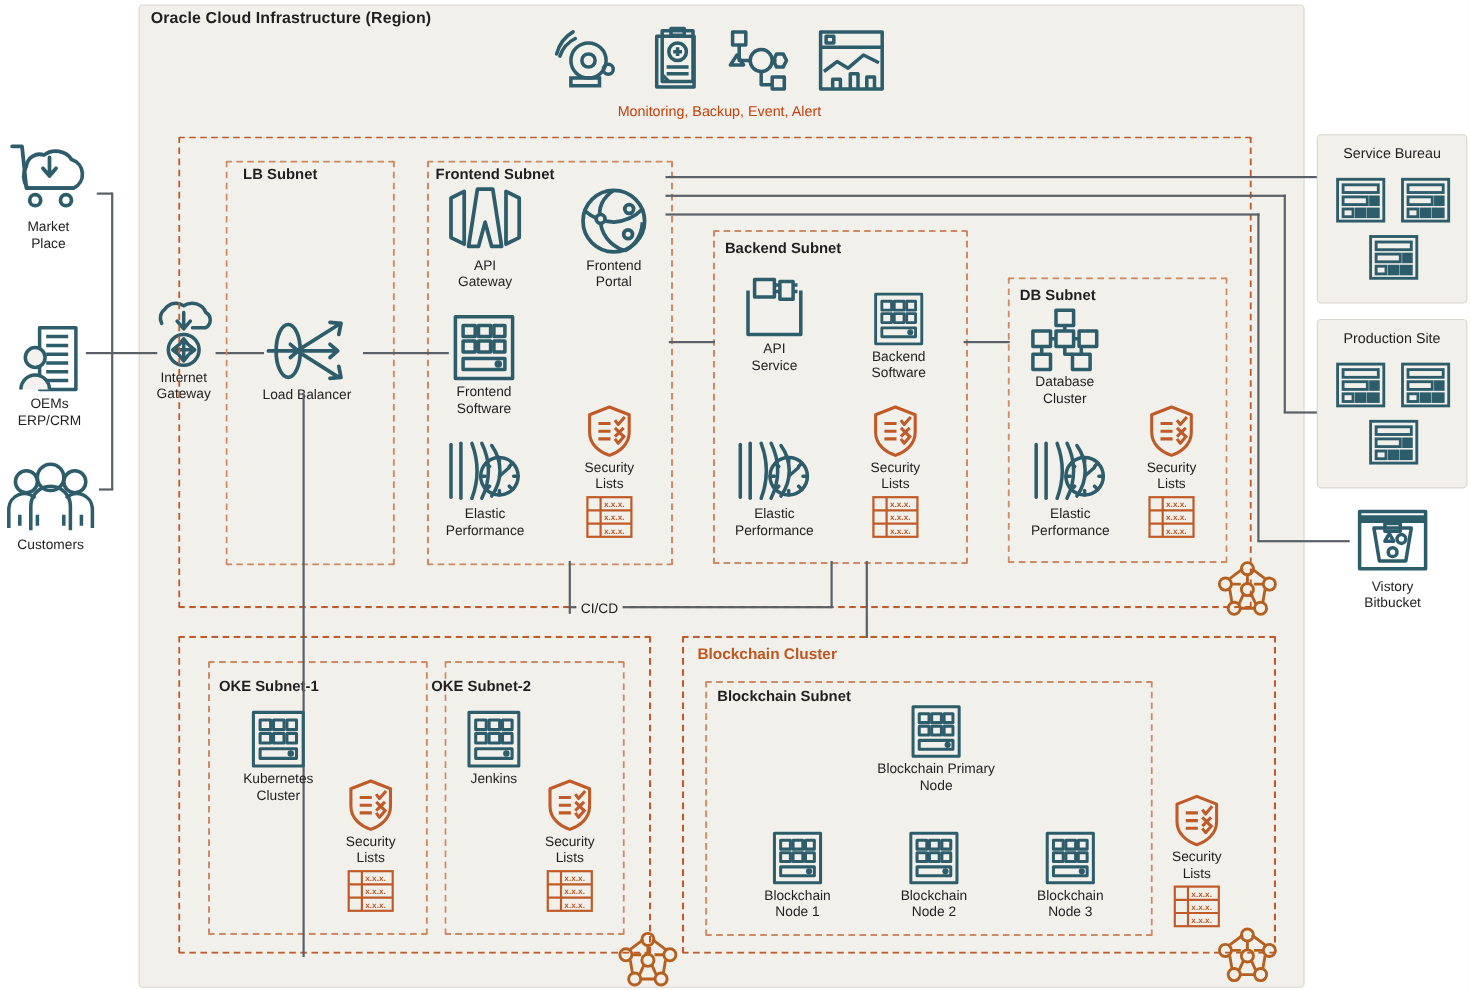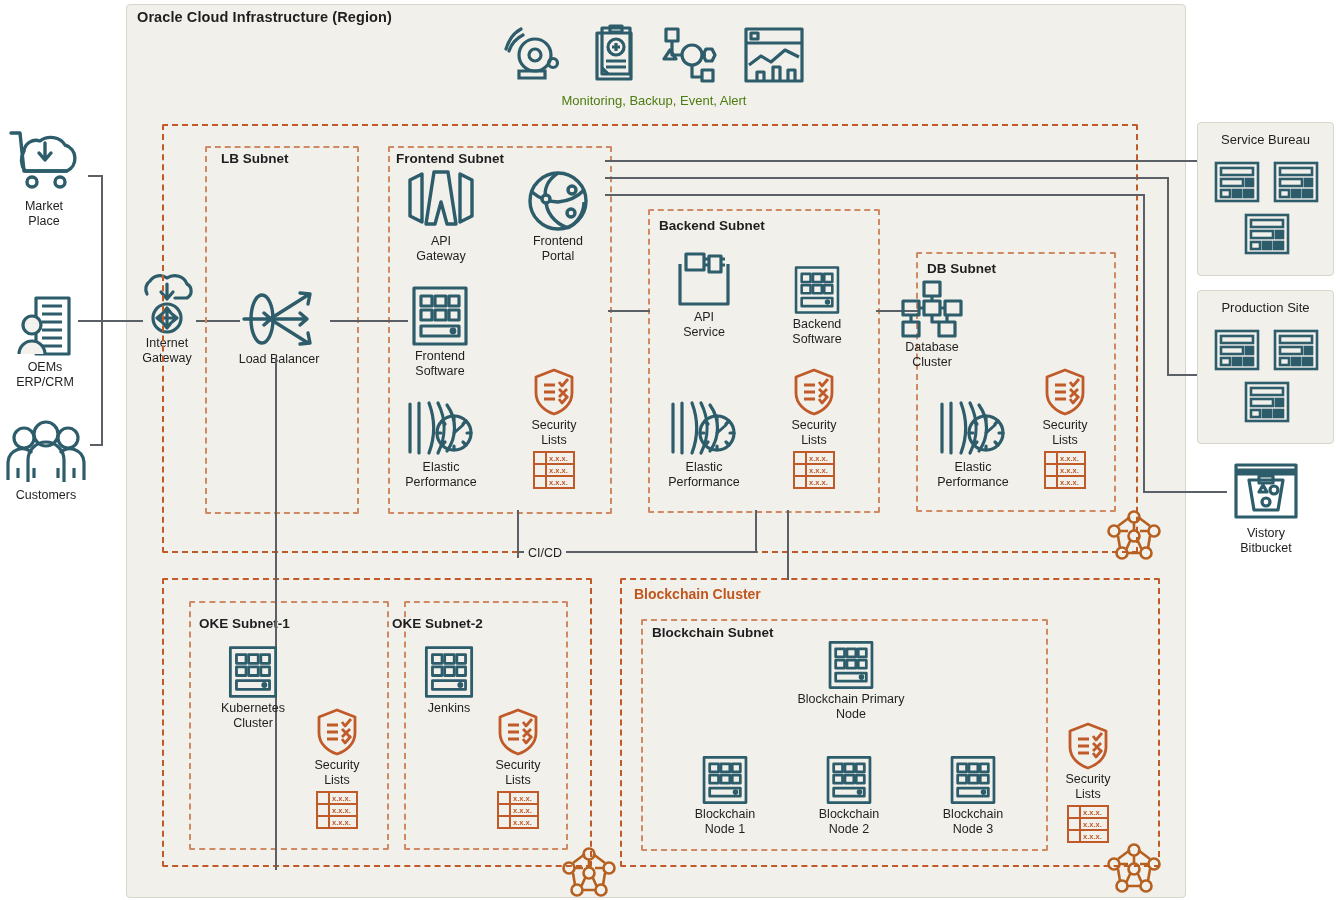--- a/index.html
+++ b/index.html
@@ -90,21 +90,21 @@
   <svg width="62" height="60" viewBox="0 0 62 60">
     <g fill="none" stroke="#2d5c6b" stroke-width="3.2" stroke-linejoin="round">
       <rect x="3" y="4" width="56" height="52"></rect>
       <path d="M3 18 h56"></path>
         <rect x="8" y="8" width="7" height="6"></rect>
       <path d="M6 40 l12-9 l10 6 l14-12 l14 7"></path>
       <path d="M14 56 v-9 h7 v9 M30 56 v-14 h7 v14 M45 56 v-11 h7 v11"></path>
     </g>
   </svg>
 </div>
-<div class="abs" style="left:504px;top:93px;width:300px;text-align:center;font-size:13px;color:#4d7c0f;">Monitoring, Backup, Event, Alert</div>
+<div class="abs" style="left:504px;top:93px;width:300px;text-align:center;font-size:13px;color:#c2410c;">Monitoring, Backup, Event, Alert</div>
 
 <div class="node" style="left:8px;top:125px;width:72px;">
   <svg width="70" height="72" viewBox="0 0 70 72">
     <g fill="none" stroke="#2d5c6b" stroke-width="3.4" stroke-linejoin="round" stroke-linecap="round">
       <path d="M2 8 h9 l4 38 h42"></path>
       <path d="M16 46 a26 22 0 0 1 -1 -20 a12 12 0 0 1 16 -10 a16 14 0 0 1 25 4 a14 14 0 0 1 2 26 z"></path>
       <path d="M36 18 v16 M30 28 l6 7 l6 -7"></path>
       <circle cx="23" cy="57" r="5"></circle>
         <circle cx="51" cy="57" r="5"></circle>
     </g>
@@ -365,21 +365,21 @@
     </g>
     <g fill="#c05b29" font-size="7.5" font-family="Liberation Sans, sans-serif" font-weight="bold">
       <text x="16" y="10">x.x.x.</text>
         <text x="16" y="22">x.x.x.</text>
         <text x="16" y="34">x.x.x.</text>
     </g>
   </svg>
 </div>
 <div class="ln lnh abs" style="left:876px;top:310px;width:42px;"></div>
 
-<div class="node" style="left:896px;top:280px;width:72px;">
+<div class="node" style="left:932px;top:280px;width:72px;">
   <svg width="62" height="58" viewBox="0 0 62 58">
     <g fill="none" stroke="#2d5c6b" stroke-width="3.2" stroke-linejoin="round">
       <rect x="23" y="2" width="16" height="14"></rect>
       <rect x="23" y="21" width="16" height="14"></rect>
       <rect x="2" y="21" width="16" height="14"></rect>
       <rect x="44" y="21" width="16" height="14"></rect>
       <rect x="2" y="42" width="16" height="14"></rect>
       <rect x="38" y="42" width="16" height="14"></rect>
       <path d="M31 16 v5 M18 28 h5 M39 28 h5 M10 35 v7 M46 35 v7 M31 35 v7 h7"></path>
     </g>

